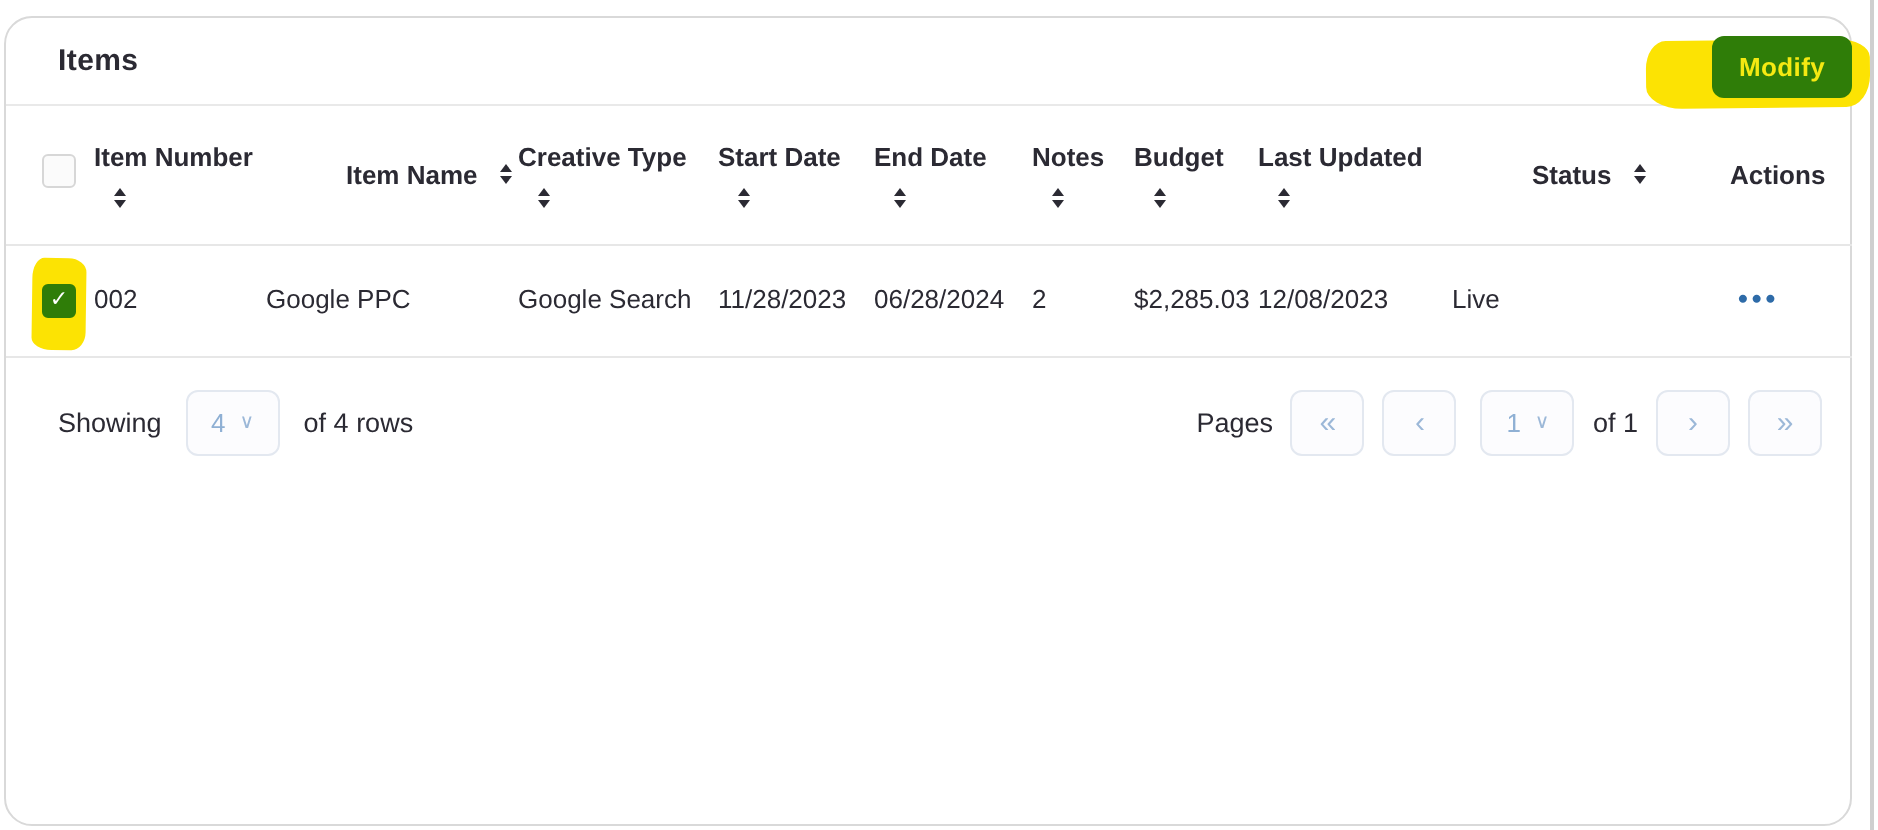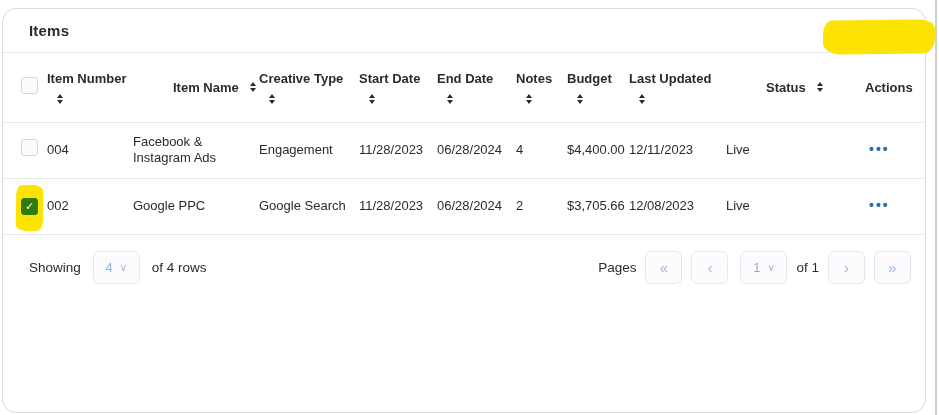--- a/index.html
+++ b/index.html
@@ -81,20 +81,21 @@
 </style>
 </head>
 <body>
 
 <div class="card">
 
   <div class="card-header">
     <span class="card-title">Items</span>
   </div>
   <div class="hl-modify"></div>
+  <button class="btn-modify">Modify</button>
 
   <table>
     <colgroup>
       <col class="c-check">
         <col class="c-num">
         <col class="c-name">
         <col class="c-type">
       <col class="c-start">
         <col class="c-end">
         <col class="c-notes">
@@ -190,48 +191,35 @@
           </div>
         </th>
         <th class="actions-th">
           <span class="th-label">Actions</span>
         </th>
       </tr>
     </thead>
     <tbody>
 
 
-      <tr>
-        <td class="col-check"><span class="checkbox"></span></td>
-        <td>004</td>
-        <td>Facebook &amp; Instagram Ads</td>
-        <td>Engagement</td>
-        <td>11/28/2023</td>
-        <td>06/28/2024</td>
-        <td>4</td>
-        <td>$4,400.00</td>
-        <td>12/11/2023</td>
-        <td>Live</td>
-        <td class="actions-cell"><button class="dots">•••</button></td>
-      </tr>
 
       <tr>
         <td class="col-check">
           <div class="hl-check"></div>
           <span class="checkbox checked">
             <span class="check-glyph">✓</span>
           </span>
         </td>
         <td>002</td>
         <td>Google PPC</td>
         <td>Google Search</td>
         <td>11/28/2023</td>
         <td>06/28/2024</td>
         <td>2</td>
-        <td>$3,705.66</td>
+        <td>$2,285.03</td>
         <td>12/08/2023</td>
         <td>Live</td>
         <td class="actions-cell"><button class="dots">•••</button></td>
       </tr>
 
 
     </tbody>
   </table>
 
   <div class="card-footer">

